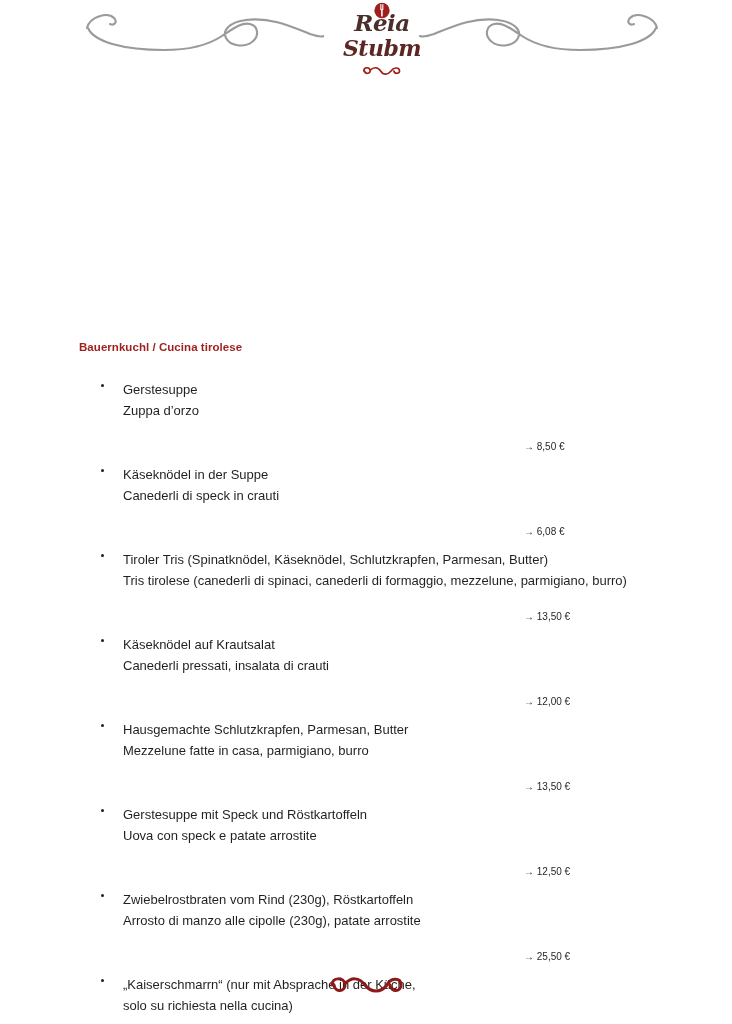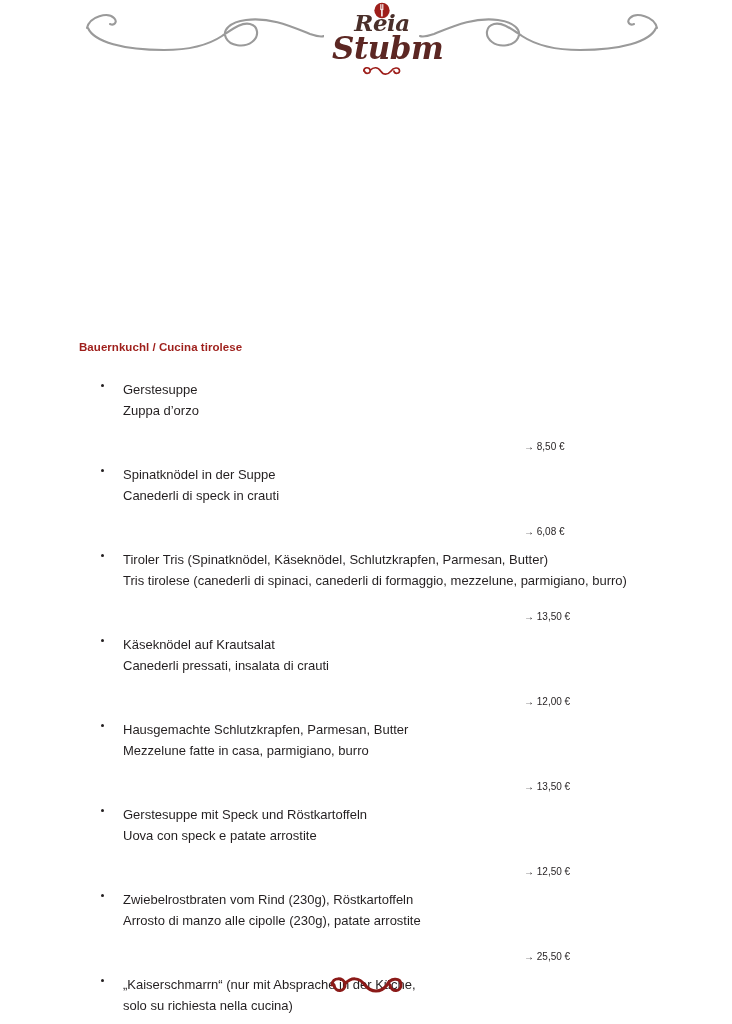--- a/index.html
+++ b/index.html
@@ -44,21 +44,21 @@
     font-size: 23px;
     line-height: 26px;
     color: #4a2f2a;
     letter-spacing: -0.5px;
     margin-top: 10px;
   }
   .logo-line2 {
     font-family: "DejaVu Serif", serif;
     font-style: italic;
     font-weight: bold;
-    font-size: 31px;
+    font-size: 22px;
     line-height: 24px;
     color: #5c2723;
     letter-spacing: -0.5px;
     position: relative;
   }
   .logo-emblem {
     position: absolute;
     left: 50%;
     top: 2px;
     transform: translateX(-50%);
@@ -191,21 +191,21 @@
         <span class="line-it">Zuppa d’orzo</span>
       </div>
     </div>
     <div class="price-row">
       <span class="price">→ 8,50 €</span>
     </div>
 
     <div class="item">
       <span class="bullet"></span>
       <div class="item-text">
-        <span class="line-de">Spinatknödel in der Suppe</span>
+        <span class="line-de">Käseknödel in der Suppe</span>
         <span class="line-it">Canederli di speck in crauti</span>
       </div>
     </div>
     <div class="price-row">
       <span class="price">→ 6,08 €</span>
     </div>
 
     <div class="item">
       <span class="bullet"></span>
       <div class="item-text">

